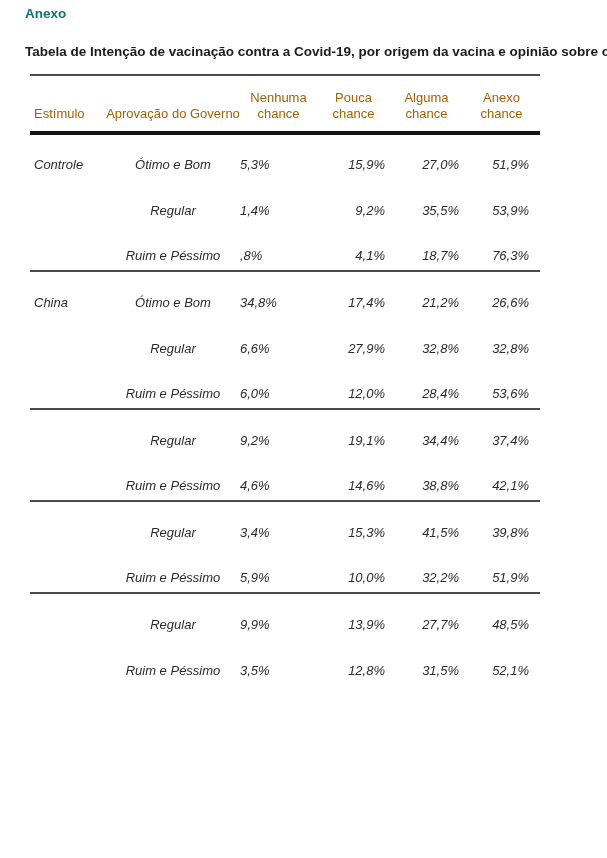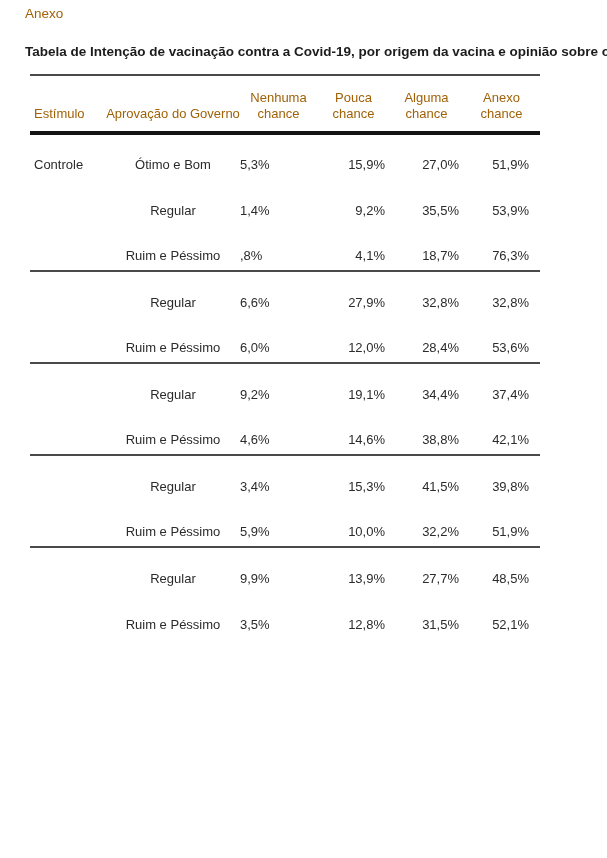--- a/index.html
+++ b/index.html
@@ -8,21 +8,22 @@
     width: 607px; height: 858px;
     overflow: hidden;
     font-family: "Liberation Sans", sans-serif;
     color: #2b2b2b;
     position: relative;
   }
   .annex {
     margin: 5px 0 0 25px;
     font-size: 13.5px;
     line-height: 17px;
-    color: #a16207;
+    color: #0f766e;
+    font-weight: bold;
   }
   .doc-title {
     margin: 21px 0 0 25px;
     font-size: 13.5px;
     line-height: 17px;
     font-weight: bold;
     color: #1c1c1c;
     white-space: nowrap;
   }
   table.data-table {
@@ -39,21 +40,21 @@
     font-weight: normal;
     font-size: 13px;
     line-height: 16px;
     color: #a16207;
   }
   thead { border-bottom: 4px solid #141414; }
   th.c0, td.c0 { text-align: left; padding-left: 4px; margin-top: 45px; }
   th.c1, td.c1 { text-align: center; white-space: nowrap; }
   th.c2, th.c3, th.c4, th.c5 { text-align: center; }
   .hwrap { max-width: 60px; margin: 0 auto; }
-  tbody.group tr { height: 46px; }
+  tbody.group tr { height: 46px; font-style: italic; }
   tbody.group td {
     vertical-align: bottom;
     padding-bottom: 7px;
     font-size: 13px;
     line-height: 15px;
     color: #2b2b2b;
   }
   td.c2 { text-align: left; padding-right: 5px; }
   td.c3 { text-align: right; padding-right: 5px; }
   td.c4 { text-align: right; padding-right: 4px; }
@@ -116,20 +117,28 @@
         <td class="c0"></td>
         <td class="c1">Ruim e Péssimo</td>
         <td class="c2">,8%</td>
         <td class="c3">4,1%</td>
         <td class="c4">18,7%</td>
         <td class="c5">76,3%</td>
       </tr>
     </tbody>
     <tbody class="group">
       <tr>
+        <td class="c0">China</td>
+        <td class="c1">Ótimo e Bom</td>
+        <td class="c2">34,8%</td>
+        <td class="c3">17,4%</td>
+        <td class="c4">21,2%</td>
+        <td class="c5">26,6%</td>
+      </tr>
+      <tr>
         <td class="c0"></td>
         <td class="c1">Regular</td>
         <td class="c2">6,6%</td>
         <td class="c3">27,9%</td>
         <td class="c4">32,8%</td>
         <td class="c5">32,8%</td>
       </tr>
       <tr>
         <td class="c0"></td>
         <td class="c1">Ruim e Péssimo</td>

